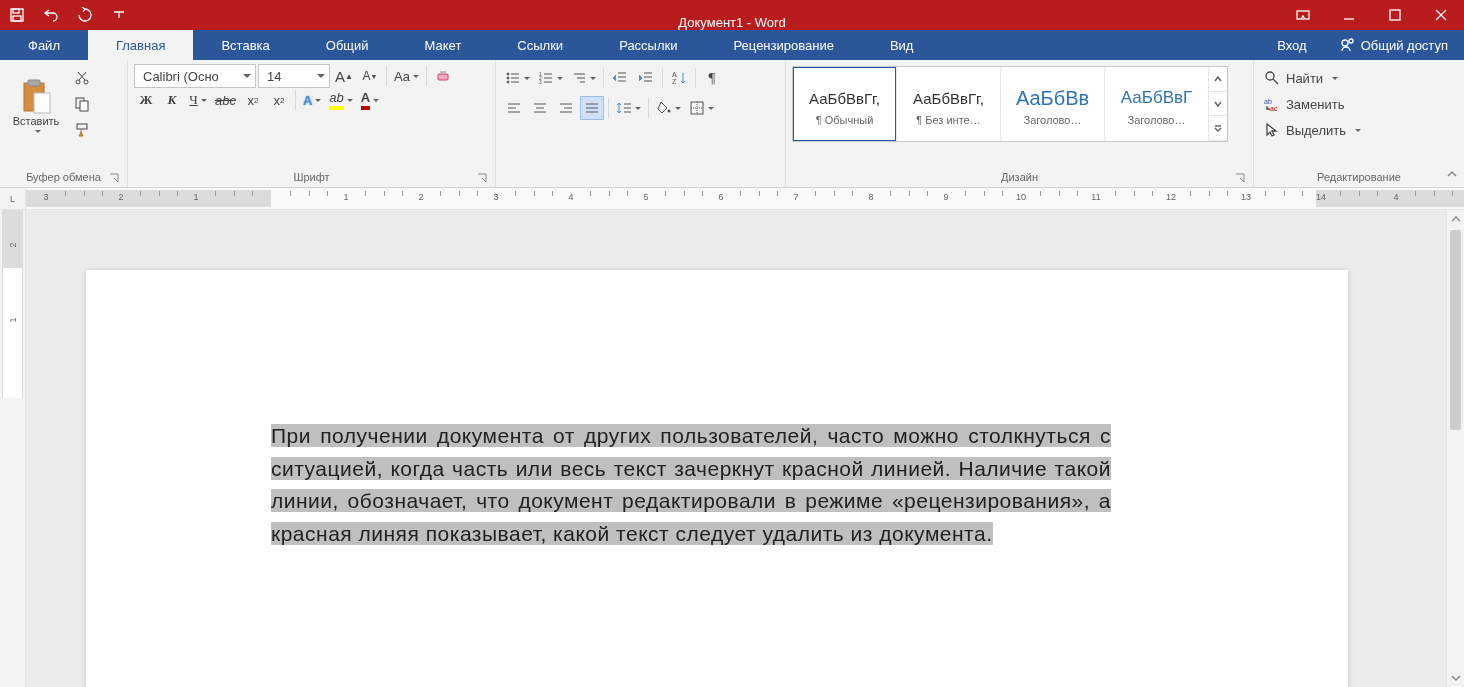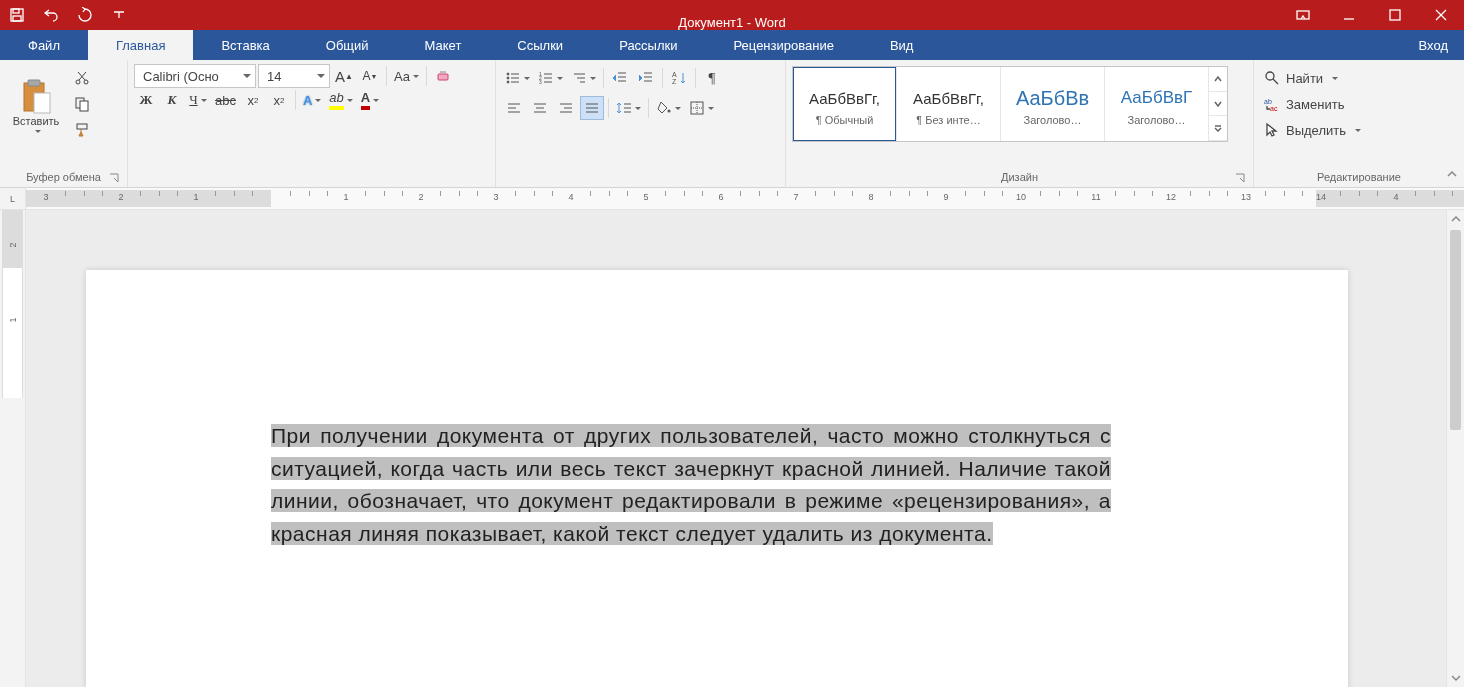--- a/index.html
+++ b/index.html
@@ -34,21 +34,21 @@
   .smbtn { height:24px; min-width:24px; padding:0 2px; font-size:13px;}
   .smbtn svg{width:16px;height:16px;}
   .row { display:flex; align-items:center; gap:2px; }
   .col { display:flex; flex-direction:column; gap:2px; }
   .dd::after{ content:""; display:inline-block; margin-left:3px; border:3px solid transparent; border-top-color:#666; transform:translateY(2px);}
   .fontbox { height:24px; border:1px solid #c6c6c6; background:#fff; display:flex; align-items:center; padding:0 4px 0 8px; font-size:13px; color:#444; cursor:text;}
   .fontbox .arrow{ margin-left:auto; border:4px solid transparent; border-top-color:#666; transform:translateY(2px);}
   .bold{font-weight:bold; font-family:"Times New Roman",serif;}
   .ital{font-style:italic; font-family:"Times New Roman",serif; font-weight:bold;}
   .under{text-decoration:underline; font-family:"Times New Roman",serif;}
-  .strike{text-decoration:line-through;}
+  .strike{text-decoration:line-through;font-style:italic;}
   .thinsep{ width:1px; height:20px; background:#d9d9d9; margin:0 2px;}
   
   .gallery { display:flex; border:1px solid #c6c6c6; background:#fff; height:76px;}
   .gitem { width:104px; border-right:1px solid #e6e6e6; display:flex; flex-direction:column; align-items:center; justify-content:center; cursor:pointer; padding:2px 4px;}
   .gitem .prev{ font-size:15px; color:#333; height:32px; display:flex; align-items:center;}
   .gitem .prev.blue{ color:#2e74b5; font-family:"Calibri Light","Segoe UI Light",sans-serif; font-size:20px;}
   .gitem .name{ font-size:11px; color:#666; white-space:nowrap; overflow:hidden; text-overflow:ellipsis; max-width:96px;}
   .gitem.sel{ box-shadow:inset 0 0 0 1px #2b579a;}
   .gnav { width:18px; display:flex; flex-direction:column;}
   .gnav div{ flex:1; border-bottom:1px solid #e6e6e6; display:flex; align-items:center; justify-content:center; cursor:pointer;}
@@ -140,20 +140,28 @@
   <div class="tab active">Главная</div>
   <div class="tab">Вставка</div>
   <div class="tab">Общий</div>
   <div class="tab">Макет</div>
   <div class="tab">Ссылки</div>
   <div class="tab">Рассылки</div>
   <div class="tab">Рецензирование</div>
   <div class="tab">Вид</div>
   <div class="spacer"></div>
   <div class="signin">Вход</div>
+  <div class="share">
+    <svg viewBox="0 0 16 16">
+        <circle cx="6" cy="6" r="3"></circle>
+        <path d="M3 14 a4 4 0 0 1 8 0"></path>
+        <circle cx="12" cy="4" r="2"></circle>
+      </svg>
+    <span>Общий доступ</span>
+  </div>
 </div>
 
 <div class="ribbon">
 
   <div class="group" style="width:128px">
     <div class="body">
       <div class="btn vbtn dd" style="height:84px;width:60px">
         <svg width="32" height="36" viewBox="0 0 32 36">
             <rect x="4" y="4" width="20" height="28" fill="#d68f3f" stroke="#b4752d"></rect>
             <rect x="8" y="1" width="12" height="6" rx="1" fill="#a8a8a8" stroke="#888"></rect>
@@ -228,20 +236,26 @@
               <span style="color:#4a90d9;text-shadow:0 0 2px #4a90d9;font-weight:bold">A</span>
             </div>
         <div class="btn smbtn dd">
               <span style="border-bottom:4px solid #ffff00;padding-bottom:1px"><i>ab</i></span>
             </div>
         <div class="btn smbtn dd">
               <span style="border-bottom:4px solid #c00000;padding-bottom:1px;font-weight:bold">A</span>
             </div>
       </div>
     </div>
+      </div>
+    <div class="label">
+        <span>Шрифт</span>
+        <svg class="dlg" viewBox="0 0 14 14">
+          <path d="M3 3 h8 v8 M7 7 l4 4"></path>
+        </svg>
       </div>
   </div>
 
   <div class="group" style="width:290px">
     <div class="body">
         <div class="col" style="gap:6px;width:100%;padding-top:2px">
       <div class="row">
         <div class="btn smbtn dd">
               <svg viewBox="0 0 16 16" stroke="#555">
                 <circle cx="3" cy="4" r="1" fill="#555"></circle>

